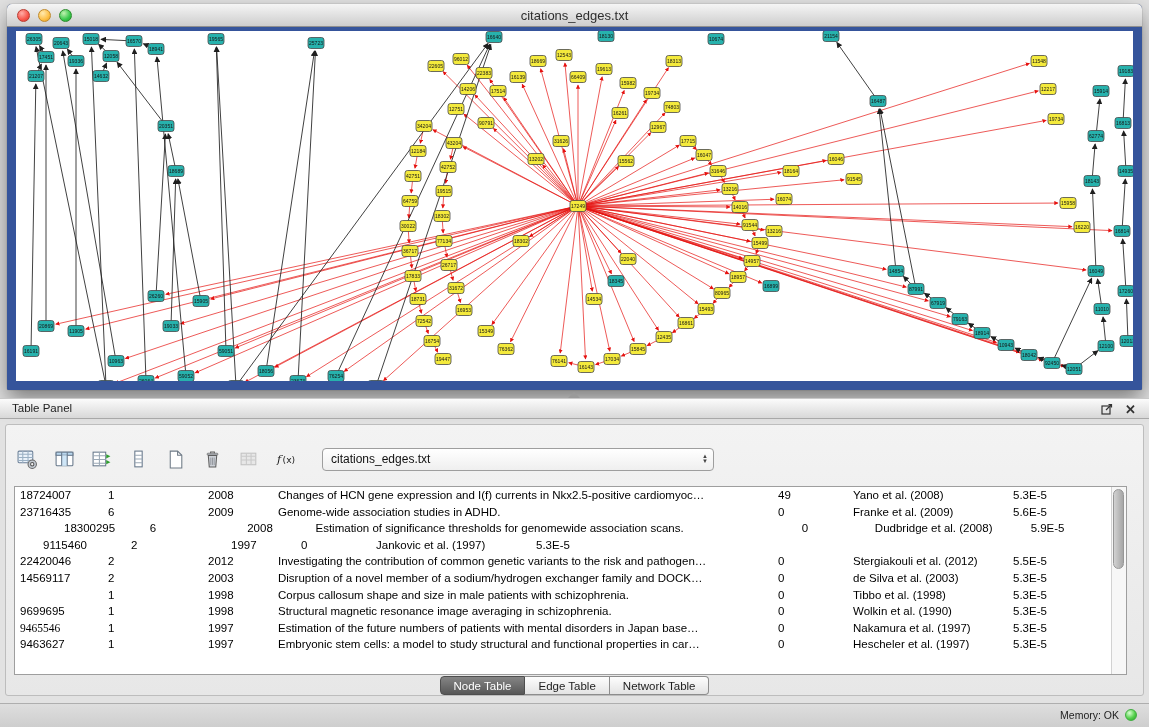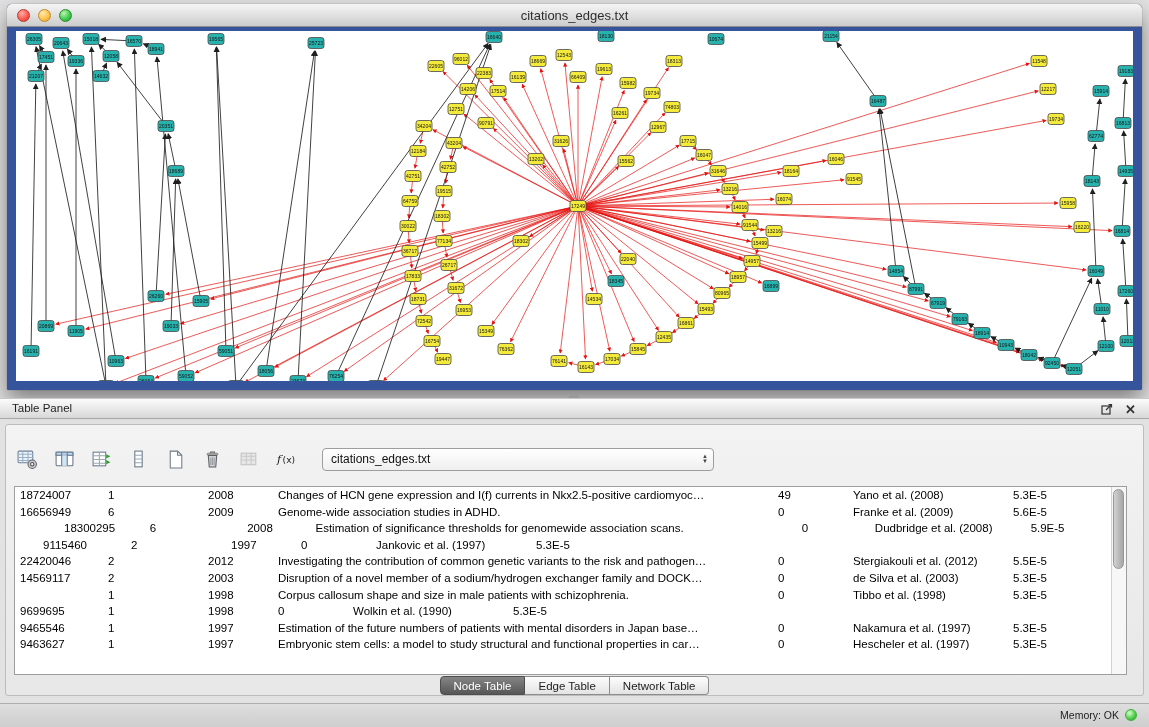--- a/index.html
+++ b/index.html
@@ -887,21 +887,21 @@
       <div class="trow">
         <div class="tcell" style="width: 88px;">18724007</div>
         <div class="tcell" style="width: 100px;">1</div>
         <div class="tcell" style="width: 70px;">2008</div>
         <div class="tcell" style="width: 500px;">Changes of HCN gene expression and I(f) currents in Nkx2.5-positive cardiomyoc…</div>
         <div class="tcell" style="width: 75px;">49</div>
         <div class="tcell center" style="width: 160px;">Yano et al. (2008)</div>
         <div class="tcell" style="width: 103px;">5.3E-5</div>
       </div>
       <div class="trow">
-        <div class="tcell" style="width: 88px;">16656949</div>
+        <div class="tcell" style="width: 88px;">23716435</div>
         <div class="tcell" style="width: 100px;">6</div>
         <div class="tcell" style="width: 70px;">2009</div>
         <div class="tcell" style="width: 500px;">Genome-wide association studies in ADHD.</div>
         <div class="tcell" style="width: 75px;">0</div>
         <div class="tcell center" style="width: 160px;">Franke et al. (2009)</div>
         <div class="tcell" style="width: 103px;">5.6E-5</div>
       </div>
       <div class="trow">
         <div class="tcell" style="width: 88px; margin-left: 44px;">18300295</div>
         <div class="tcell" style="width: 100px;">6</div>
@@ -943,26 +943,27 @@
         <div class="tcell" style="width: 70px;">1998</div>
         <div class="tcell" style="width: 500px;">Corpus callosum shape and size in male patients with schizophrenia.</div>
         <div class="tcell" style="width: 75px;">0</div>
         <div class="tcell center" style="width: 160px;">Tibbo et al. (1998)</div>
         <div class="tcell" style="width: 103px;">5.3E-5</div>
       </div>
       <div class="trow">
         <div class="tcell" style="width: 88px;">9699695</div>
         <div class="tcell" style="width: 100px;">1</div>
         <div class="tcell" style="width: 70px;">1998</div>
+        <div class="tcell" style="width: 500px;">Structural magnetic resonance image averaging in schizophrenia.</div>
         <div class="tcell" style="width: 75px;">0</div>
         <div class="tcell center" style="width: 160px;">Wolkin et al. (1990)</div>
         <div class="tcell" style="width: 103px;">5.3E-5</div>
       </div>
       <div class="trow">
-        <div class="tcell" style="width: 88px;">9465546</div>
+        <div class="tcell" style="width: 88px; font-family: Liberation Serif, serif;">9465546</div>
         <div class="tcell" style="width: 100px;">1</div>
         <div class="tcell" style="width: 70px;">1997</div>
         <div class="tcell" style="width: 500px;">Estimation of the future numbers of patients with mental disorders in Japan base…</div>
         <div class="tcell" style="width: 75px;">0</div>
         <div class="tcell center" style="width: 160px;">Nakamura et al. (1997)</div>
         <div class="tcell" style="width: 103px;">5.3E-5</div>
       </div>
       <div class="trow">
         <div class="tcell" style="width: 88px;">9463627</div>
         <div class="tcell" style="width: 100px;">1</div>

